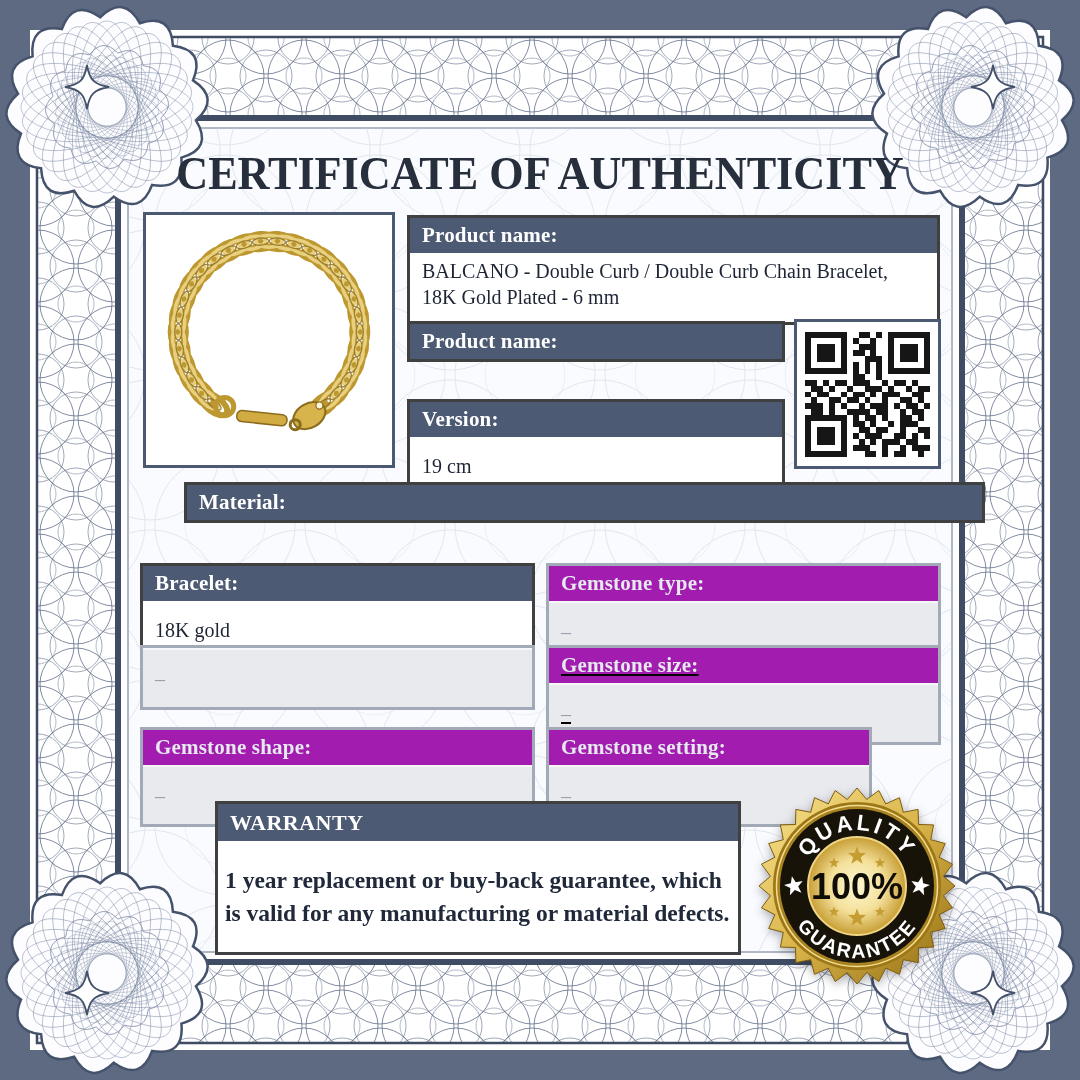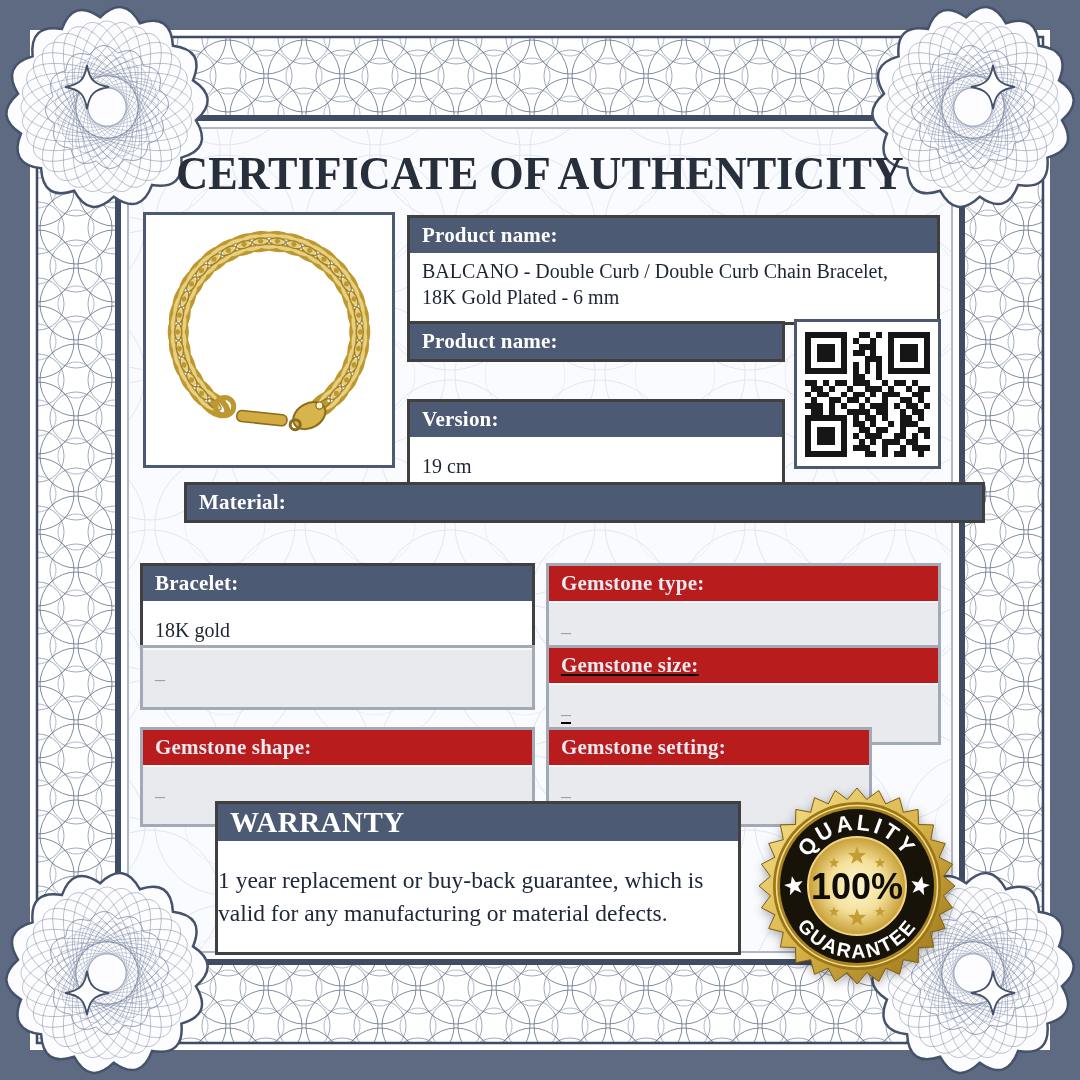--- a/index.html
+++ b/index.html
@@ -17,38 +17,38 @@
   .photo svg{width:100%;height:100%;}
 
   .fblock{position:absolute;z-index:2;border:3px solid #404040;background:#fff;box-sizing:border-box;}
   .fblock .hdr{background:#4d5a74;color:#fff;font-weight:700;font-size:21px;
                height:35px;line-height:35px;padding-left:12px;letter-spacing:.2px;}
   .fblock .val{font-size:20px;color:#1d2535;padding:12px 12px;min-height:33px;
                display:flex;align-items:center;line-height:1.3;}
   .val-lg{min-height:60px;padding-top:5px !important;align-items:flex-start !important;}
   .val-sm{min-height:31px;}
   .fblock.disabled{border-color:#a2aab8;background:#e8eaee;}
-  .fblock.disabled .hdr{background:#b91c1c;color:#e6e9ef;}
+  .fblock.disabled .hdr{background:#a21caf;color:#e6e9ef;}
   .fblock.disabled .val{border-top:2px solid #f6f7f9;color:#959daa;background:#e8eaee;}
 
   #f-name{left:407px;top:215px;width:533px;}
   #f-code{left:407px;top:321px;width:378px;}
   #f-version{left:407px;top:399px;width:378px;}
   #f-material{left:140px;top:482px;width:801px;margin-left:44px;}
   #f-plating{left:140px;top:563px;width:395px;}
   #f-gtype{left:546px;top:563px;width:395px;}
   #f-gcolor{left:140px;top:645px;width:395px;}
   #f-gsize{left:546px;top:645px;width:395px;text-decoration:underline;}
   #f-gshape{left:140px;top:727px;width:395px;}
   #f-gsetting{left:546px;top:727px;width:326px;}
 
   #f-warranty{left:215px;top:801px;width:526px;}
-  #f-warranty .hdr{font-size:29px;letter-spacing:.5px;height:37px;line-height:37px;}
-  #f-warranty .val{font-weight:400;font-size:23.5px;line-height:1.4;min-height:95px;
-                   padding:8px 0;color:#20293a;}
+  #f-warranty .hdr{font-size:22px;letter-spacing:.5px;height:37px;line-height:37px;}
+  #f-warranty .val{font-weight:700;font-size:23.5px;line-height:1.4;min-height:95px;
+                   padding:8px 7px;color:#20293a;}
 
   .qr{left:794px;top:319px;width:147px;height:150px;background:#fff;
       border:3px solid #4b5a72;box-sizing:border-box;
       display:flex;align-items:center;justify-content:center;}
   .qr svg{width:125px;height:125px;}
 
   #badge{left:756px;top:785px;width:202px;height:202px;z-index:3;
          filter:drop-shadow(0 3px 5px rgba(20,20,30,.35));}
   .btxt{font-family:"Liberation Sans","DejaVu Sans",sans-serif;font-weight:700;fill:#fff;}
   #b100{font-family:"Liberation Sans","DejaVu Sans",sans-serif;}

